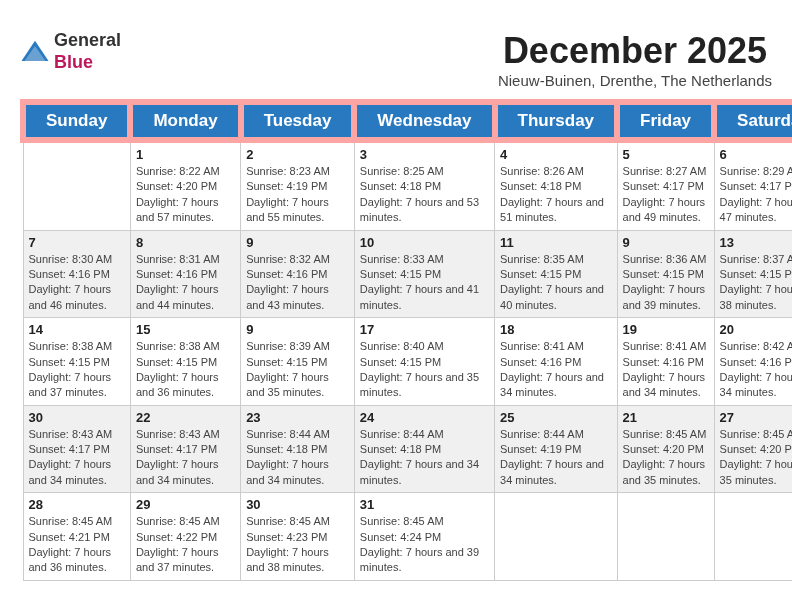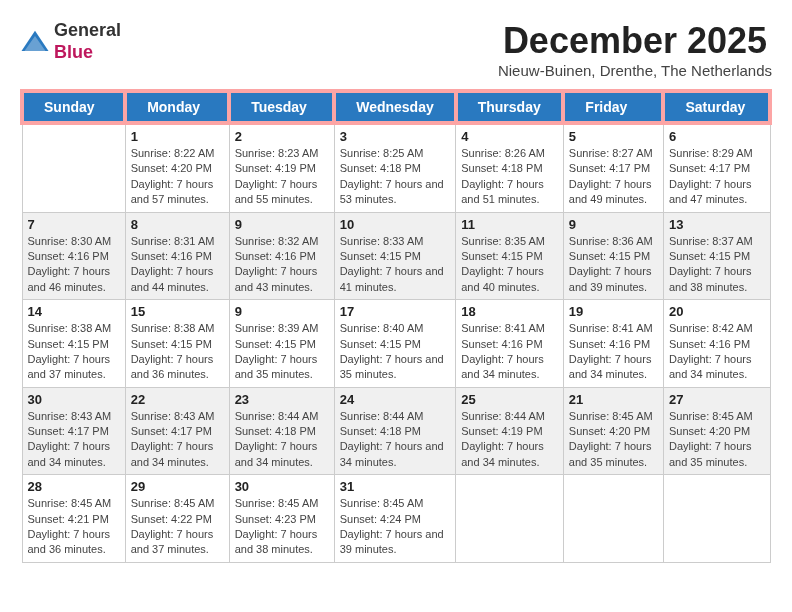--- a/index.html
+++ b/index.html
@@ -8,20 +8,21 @@
       background: #fff;
       width: 792px;
       min-height: 612px;
       padding: 20px;
     }
     .header {
       display: flex;
       justify-content: space-between;
       align-items: flex-start;
       margin-bottom: 10px;
+      margin-top: 10px;
     }
     .logo {
       display: flex;
       align-items: center;
       gap: 4px;
     }
     .logo-text {
       font-size: 18px;
       font-weight: bold;
       line-height: 1.2;
@@ -47,23 +48,23 @@
     .calendar {
       width: 100%;
       border-collapse: collapse;
       font-size: 11px;
     }
     .calendar th {
       background: #2979c0;
       color: #fff;
       padding: 6px 20px;
       text-align: left;
-      font-size: 14px;
-      font-weight: bold;
-      border: 4px solid #fca5a5;
+      font-size: 17px;
+      font-weight: bold;
+      border: 6px solid #fca5a5;
     }
     .calendar td {
       border: 1px solid #ccc;
       vertical-align: top;
       padding: 4px 5px;
       width: 108px;
       min-height: 80px;
       background: #fff;
     }
     .day-number {

